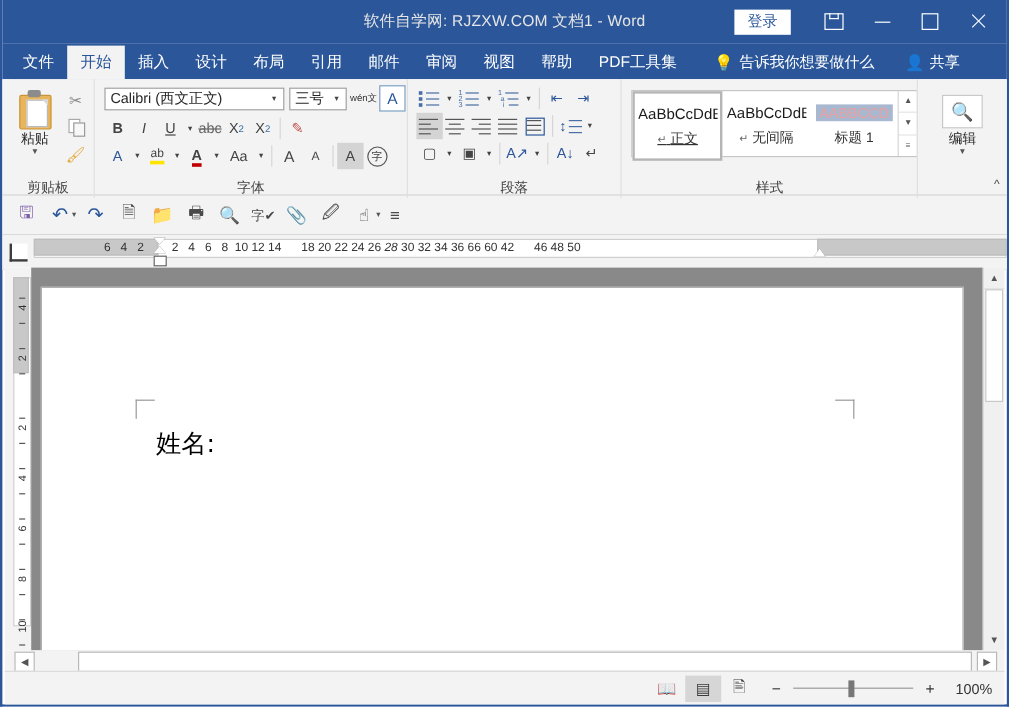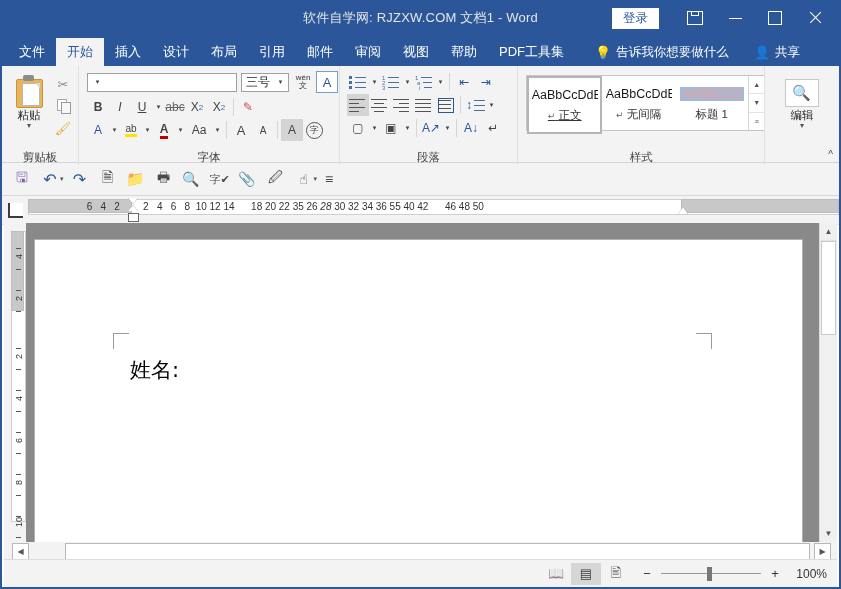--- a/index.html
+++ b/index.html
@@ -78,21 +78,21 @@
   .brushic{font-size:13px;color:#e3a93b;}
 
   
   .fontbox{height:19px;width:150px;border:1px solid #a0a0a0;background:#fff;display:flex;
            align-items:center;font-size:12px;padding:0 2px 0 4px;box-sizing:border-box;cursor:text;}
   .fontbox .val{flex:1;overflow:hidden;white-space:nowrap;}
   .caret{width:11px;text-align:center;font-size:7px;color:#444;cursor:pointer;}
   .sizebox{height:19px;width:48px;border:1px solid #a0a0a0;background:#fff;display:flex;
            align-items:center;font-size:12px;padding:0 2px 0 4px;box-sizing:border-box;margin-left:4px;cursor:text;}
   .phon{width:20px;height:20px;display:flex;align-items:center;justify-content:center;cursor:pointer;
-        font-size:8px;line-height:8px;color:#333;flex-direction:column;margin-left:4px;text-align:center;}
+        font-size:8px;line-height:8px;color:#333;flex-direction:row;margin-left:4px;text-align:center;}
   .abox{width:20px;height:20px;border:1px solid #7a9ec2;display:flex;align-items:center;justify-content:center;
         font-size:13px;color:#2b579a;margin-left:3px;cursor:pointer;background:#fff;}
   .bold{font-weight:bold;}
   .ital{font-style:italic;}
   .undl{text-decoration:underline;}
   .strk{text-decoration:line-through;color:#666;}
   .sub,.sup{position:relative;font-size:12px;}
   .sub span,.sup span{font-size:8px;color:#3a6ea5;}
   .eraser{color:#c0504d;font-size:12px;}
   .hl-y{border-bottom:3px solid #ffe400;}
@@ -270,20 +270,21 @@
         </div>
       </div>
       <div class="grp-label">剪贴板</div>
     </div>
 
     <div class="grp" style="width:252px">
       <div class="grp-body">
           <div class="col" style="padding-left:4px">
         <div class="row" style="margin-bottom:3px">
           <div class="fontbox">
+            <span class="val">Calibri (西文正文)</span>
             <span class="caret">▾</span>
           </div>
           <div class="sizebox">
             <span class="val" style="flex:1">三号</span>
             <span class="caret">▾</span>
           </div>
           <div class="phon">
                 <span>wén</span>
                 <span>文</span>
               </div>
@@ -511,29 +512,29 @@
           <div class="rnum" style="left: 131.7px;">4</div>
           <div class="rnum" style="left: 145.55px;">6</div>
           <div class="rnum" style="left: 159.4px;">8</div>
           <div class="rnum" style="left: 173.25px;">10</div>
           <div class="rnum" style="left: 187.1px;">12</div>
           <div class="rnum" style="left: 200.95px;">14</div>
           <div class="rnum" style="left: 214.8px; margin-top: 40px;">16</div>
           <div class="rnum" style="left: 228.65px;">18</div>
           <div class="rnum" style="left: 242.5px;">20</div>
           <div class="rnum" style="left: 256.35px;">22</div>
-          <div class="rnum" style="left: 270.2px;">35</div>
+          <div class="rnum" style="left: 270.2px;">24</div>
           <div class="rnum" style="left: 284.05px;">26</div>
           <div class="rnum" style="left: 297.9px; font-style: italic;">28</div>
           <div class="rnum" style="left: 311.75px;">30</div>
           <div class="rnum" style="left: 325.6px;">32</div>
           <div class="rnum" style="left: 339.45px;">34</div>
           <div class="rnum" style="left: 353.3px;">36</div>
-          <div class="rnum" style="left: 367.15px;">55</div>
-          <div class="rnum" style="left: 381px;">40</div>
+          <div class="rnum" style="left: 367.15px;">66</div>
+          <div class="rnum" style="left: 381px;">60</div>
           <div class="rnum" style="left: 394.85px;">42</div>
           <div class="rnum" style="left: 431px; margin-top: 24px;">44</div>
           <div class="rnum" style="left: 422.55px;">46</div>
           <div class="rnum" style="left: 436.4px;">48</div>
           <div class="rnum" style="left: 450.25px;">50</div>
         </div>
       <div class="ind-top" style="left:100px"></div>
       <div class="ind-bot" style="left:100px"></div>
       <div class="ind-sq" style="left:100px"></div>
       <div class="ind-right" style="left:650px"></div>

